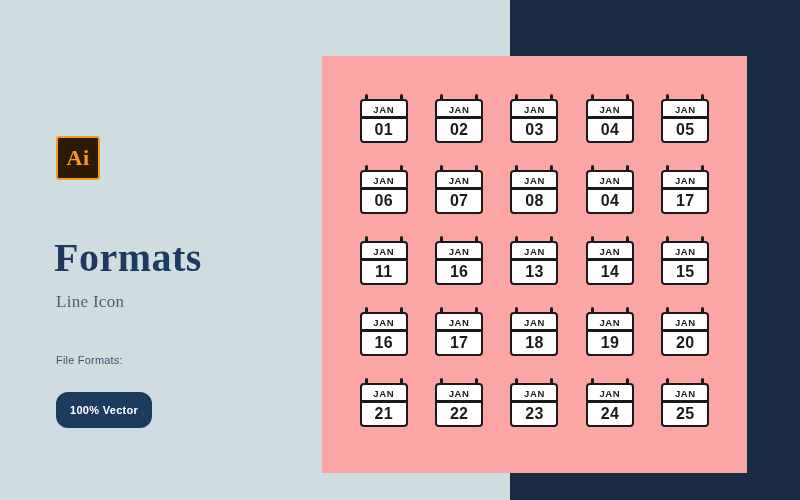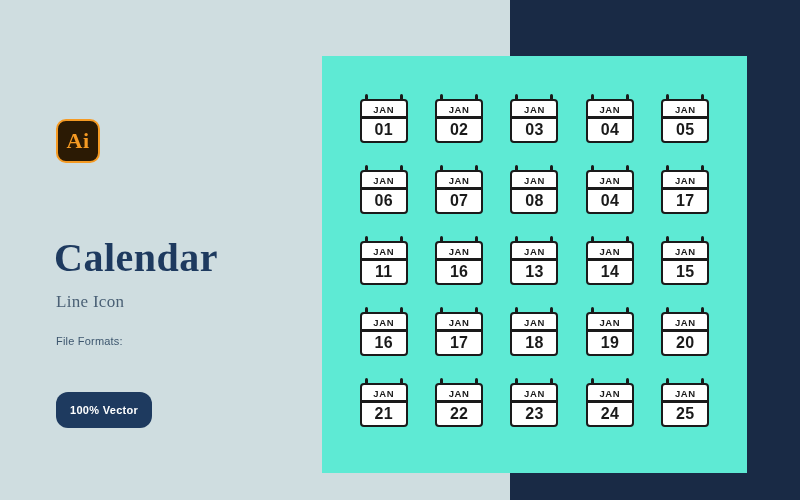--- a/index.html
+++ b/index.html
@@ -37,33 +37,33 @@
     height: 500px;
     background: #192a45;
   }
   
   .icon-card {
     position: absolute;
     left: 322px;
     top: 56px;
     width: 425px;
     height: 417px;
-    background: #5eead4;
+    background: #fca5a5;
     box-shadow: 0 0 0 0 rgba(0,0,0,0);
   }
   
   .ai-badge {
     position: absolute;
     left: 56px;
-    top: 119px;
+    top: 136px;
     width: 44px;
     height: 44px;
     background: #2b1a04;
     border: 2px solid #f59a23;
-    border-radius: 10px;
+    border-radius: 3px;
     box-sizing: border-box;
     display: flex;
     align-items: center;
     justify-content: center;
     color: #f59a23;
     font-size: 22px;
     font-weight: bold;
     font-family: "Liberation Serif", serif;
     letter-spacing: 0.5px;
   }
@@ -94,21 +94,21 @@
     left: 56px;
     top: 292px;
     font-size: 17px;
     color: #4a6075;
     letter-spacing: 0.3px;
     font-family: "Liberation Serif", serif;
   }
   .formats-label {
     position: absolute;
     left: 56px;
-    top: 335px;
+    top: 354px;
     font-size: 11px;
     color: #3d566e;
     letter-spacing: 0.2px;
   }
   .formats-list {
     position: absolute;
     left: 56px;
     top: 353px;
     font-size: 11px;
     font-weight: bold;
@@ -200,21 +200,21 @@
 
 <div class="page">
 
   <div class="left-panel"></div>
   <div class="right-panel"></div>
 
   <div class="ai-badge">
     <span>Ai</span>
   </div>
 
-  <div class="title-text">Calendar</div>
+  <div class="title-text">Formats</div>
   <div class="subtitle-text">Line Icon</div>
   <div class="formats-label">File Formats:</div>
   <div class="vector-pill">
     <span>100% Vector</span>
   </div>
 
   <div class="icon-card">
     <div class="icon-grid">
         <div class="cal-icon">
           <div class="cal-rings">

